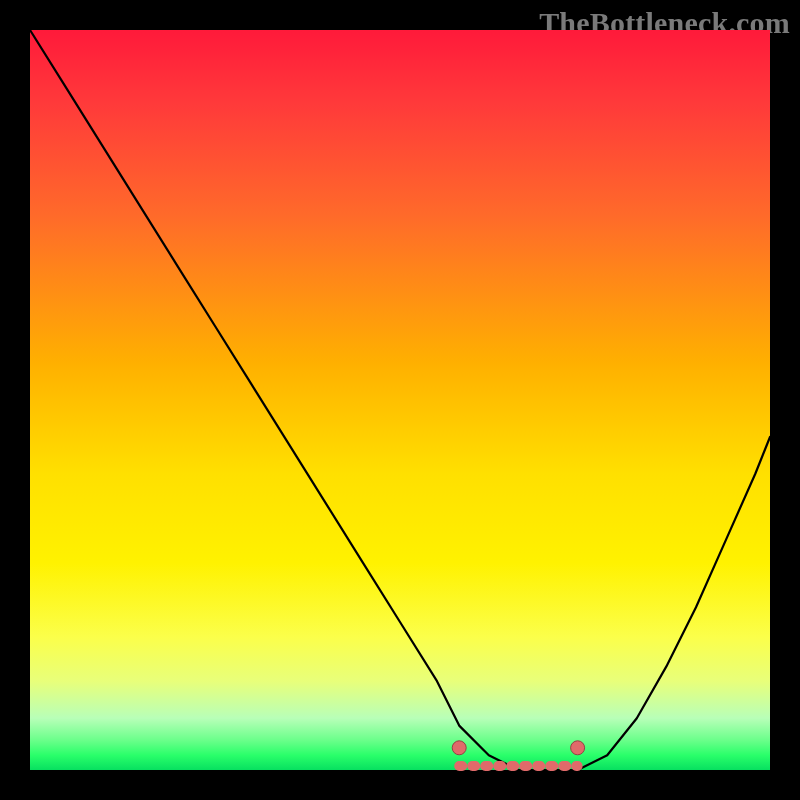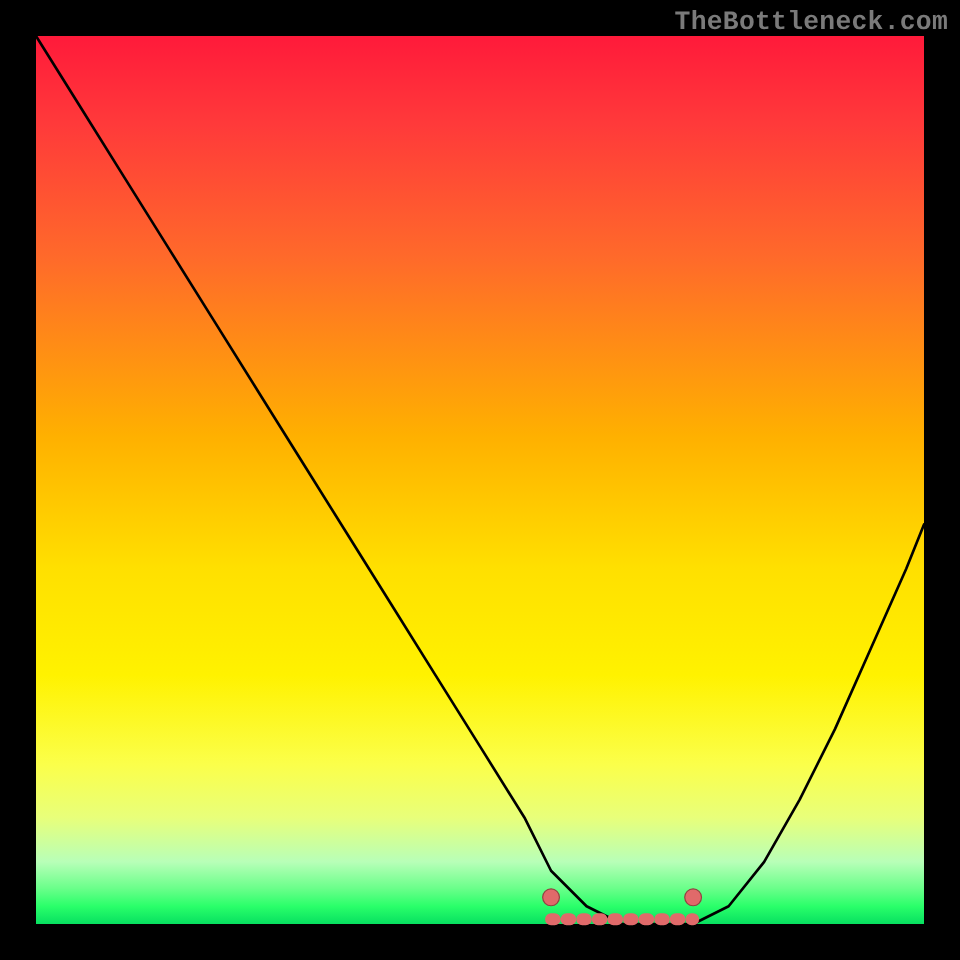--- a/index.html
+++ b/index.html
@@ -28,22 +28,22 @@
       #b8ffb8 93%,
       #6aff8a 96%,
       #2aff6a 98%,
       #07e060 100%
     );
   }
   .watermark {
     position: absolute;
     top: 6px;
     right: 10px;
-    font-family: Liberation Mono, monospace;
-    font-size: 22px;
+    font-family: Liberation Serif, serif;
+    font-size: 30px;
     font-weight: bold;
     color: #7a7a7a;
     letter-spacing: 0.2px;
     user-select: none;
   }
   svg.curve {
     position: absolute;
     left: 0; top: 0;
     width: 100%;
     height: 100%;

